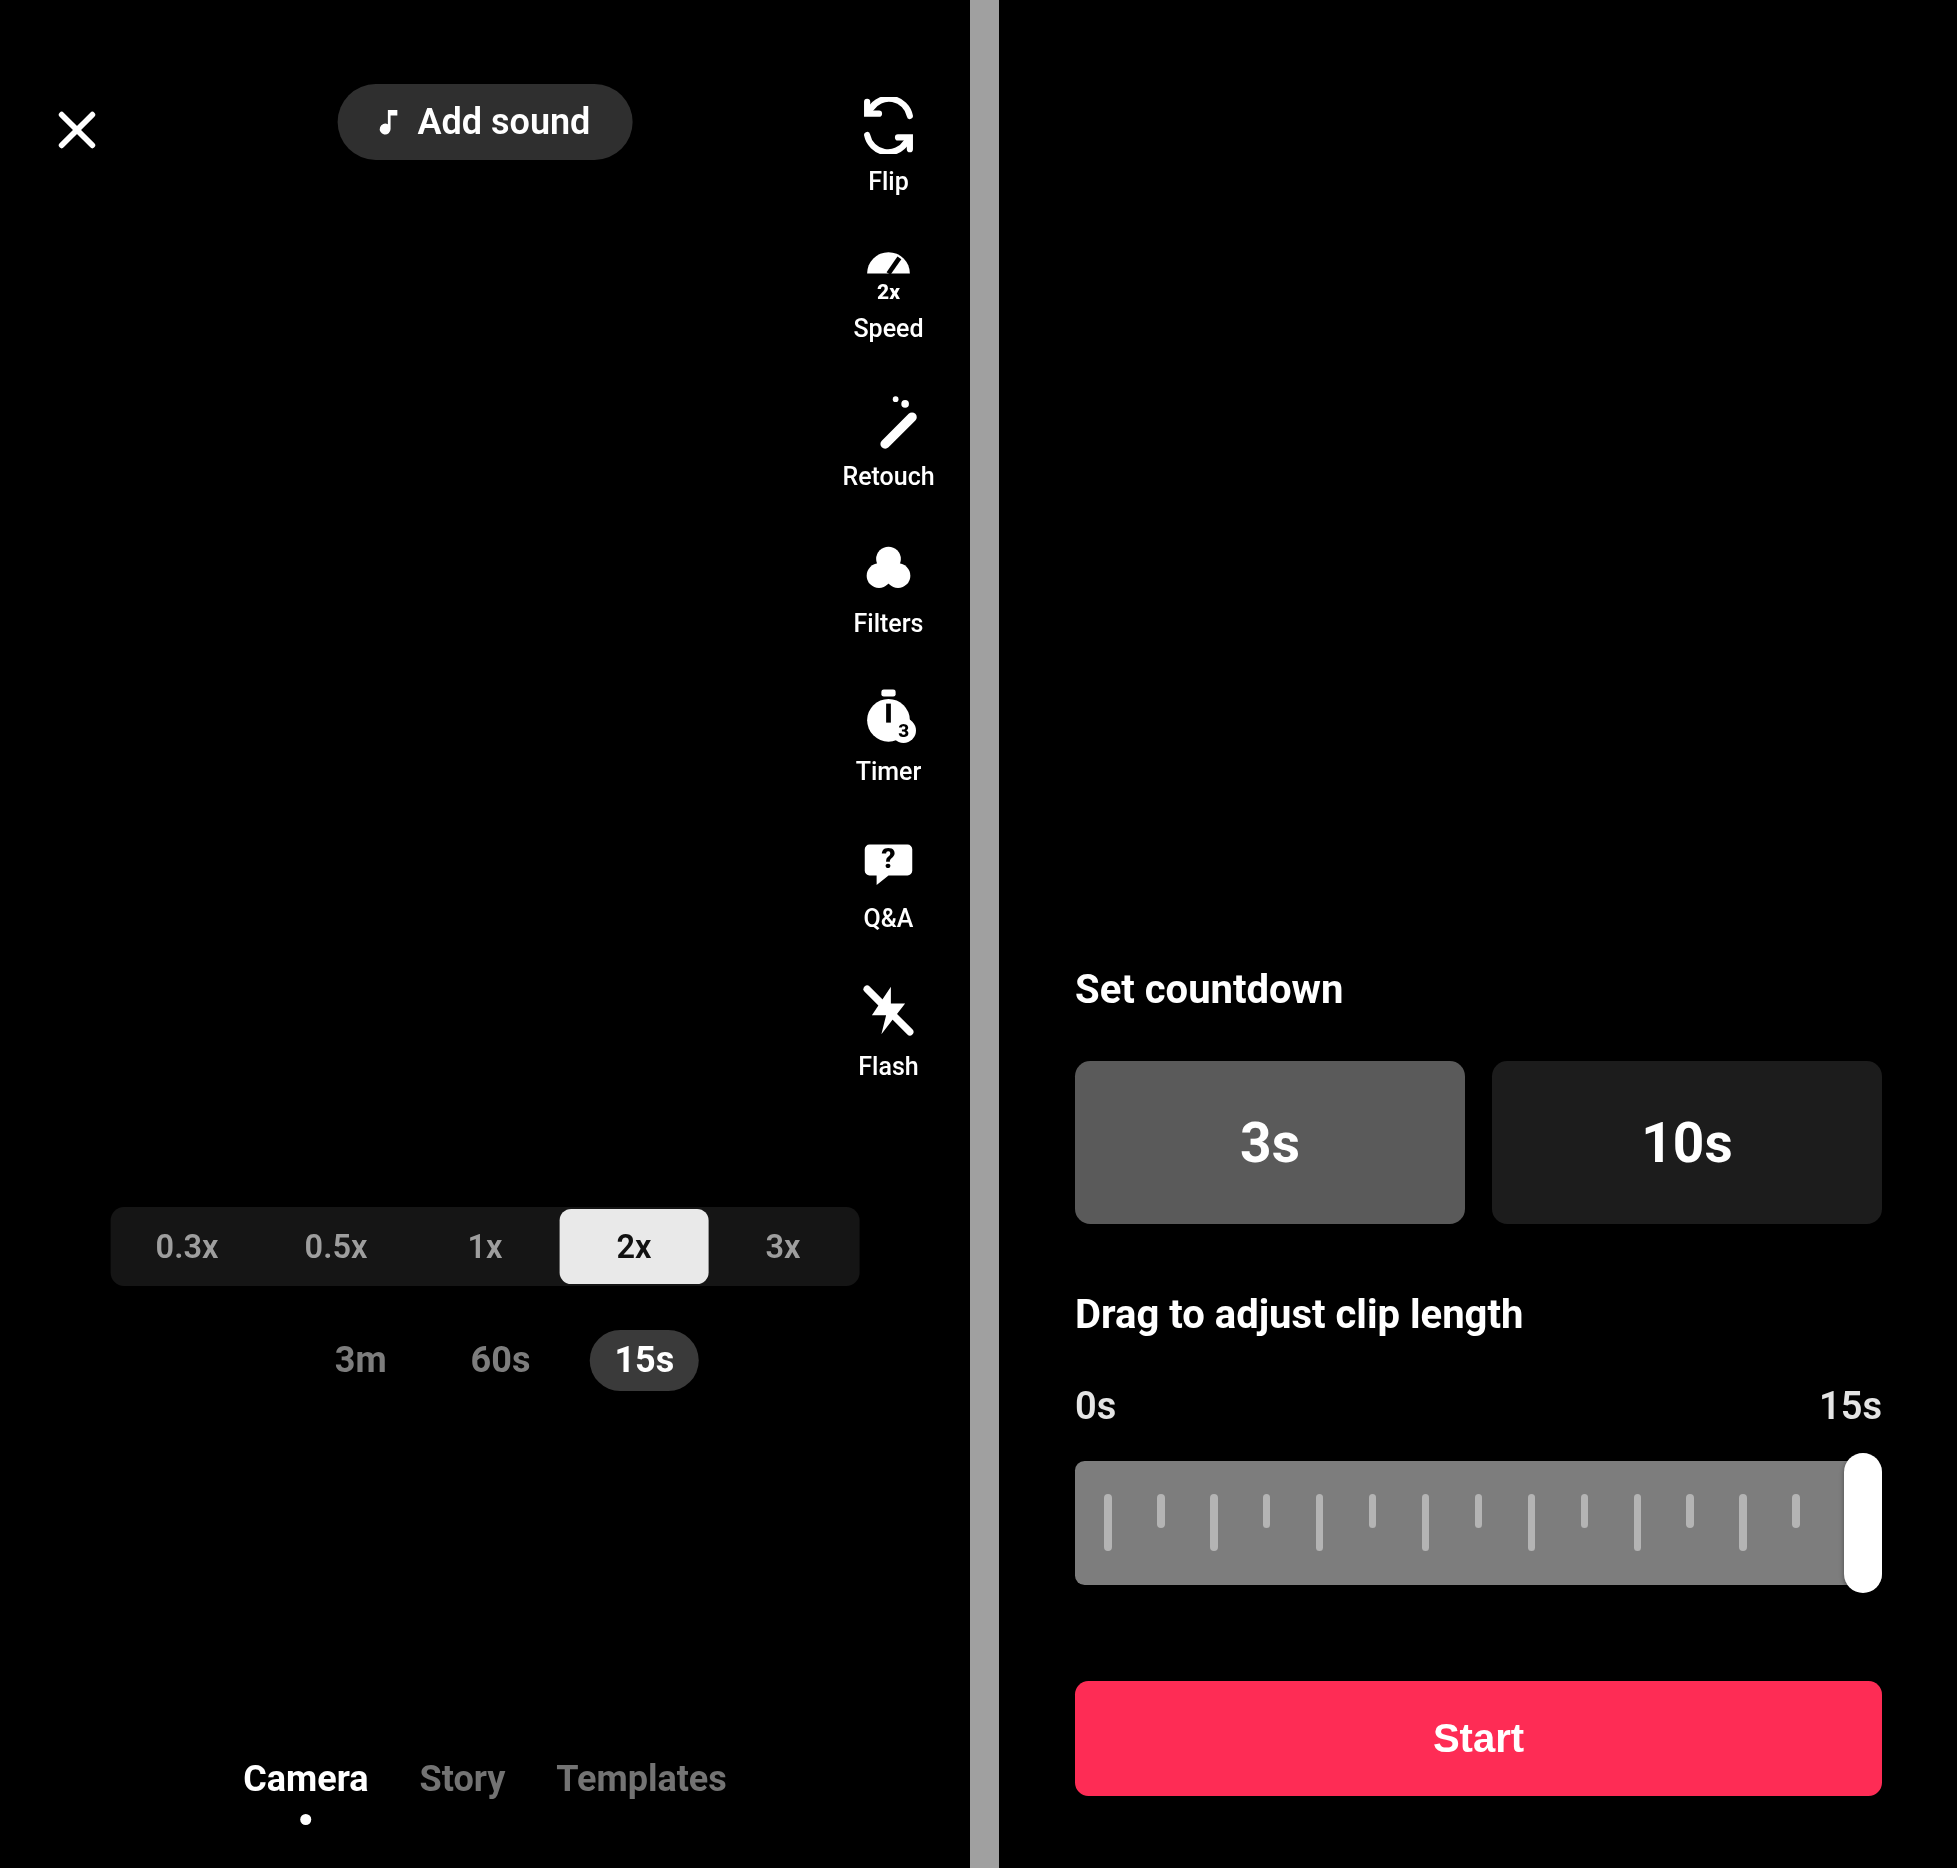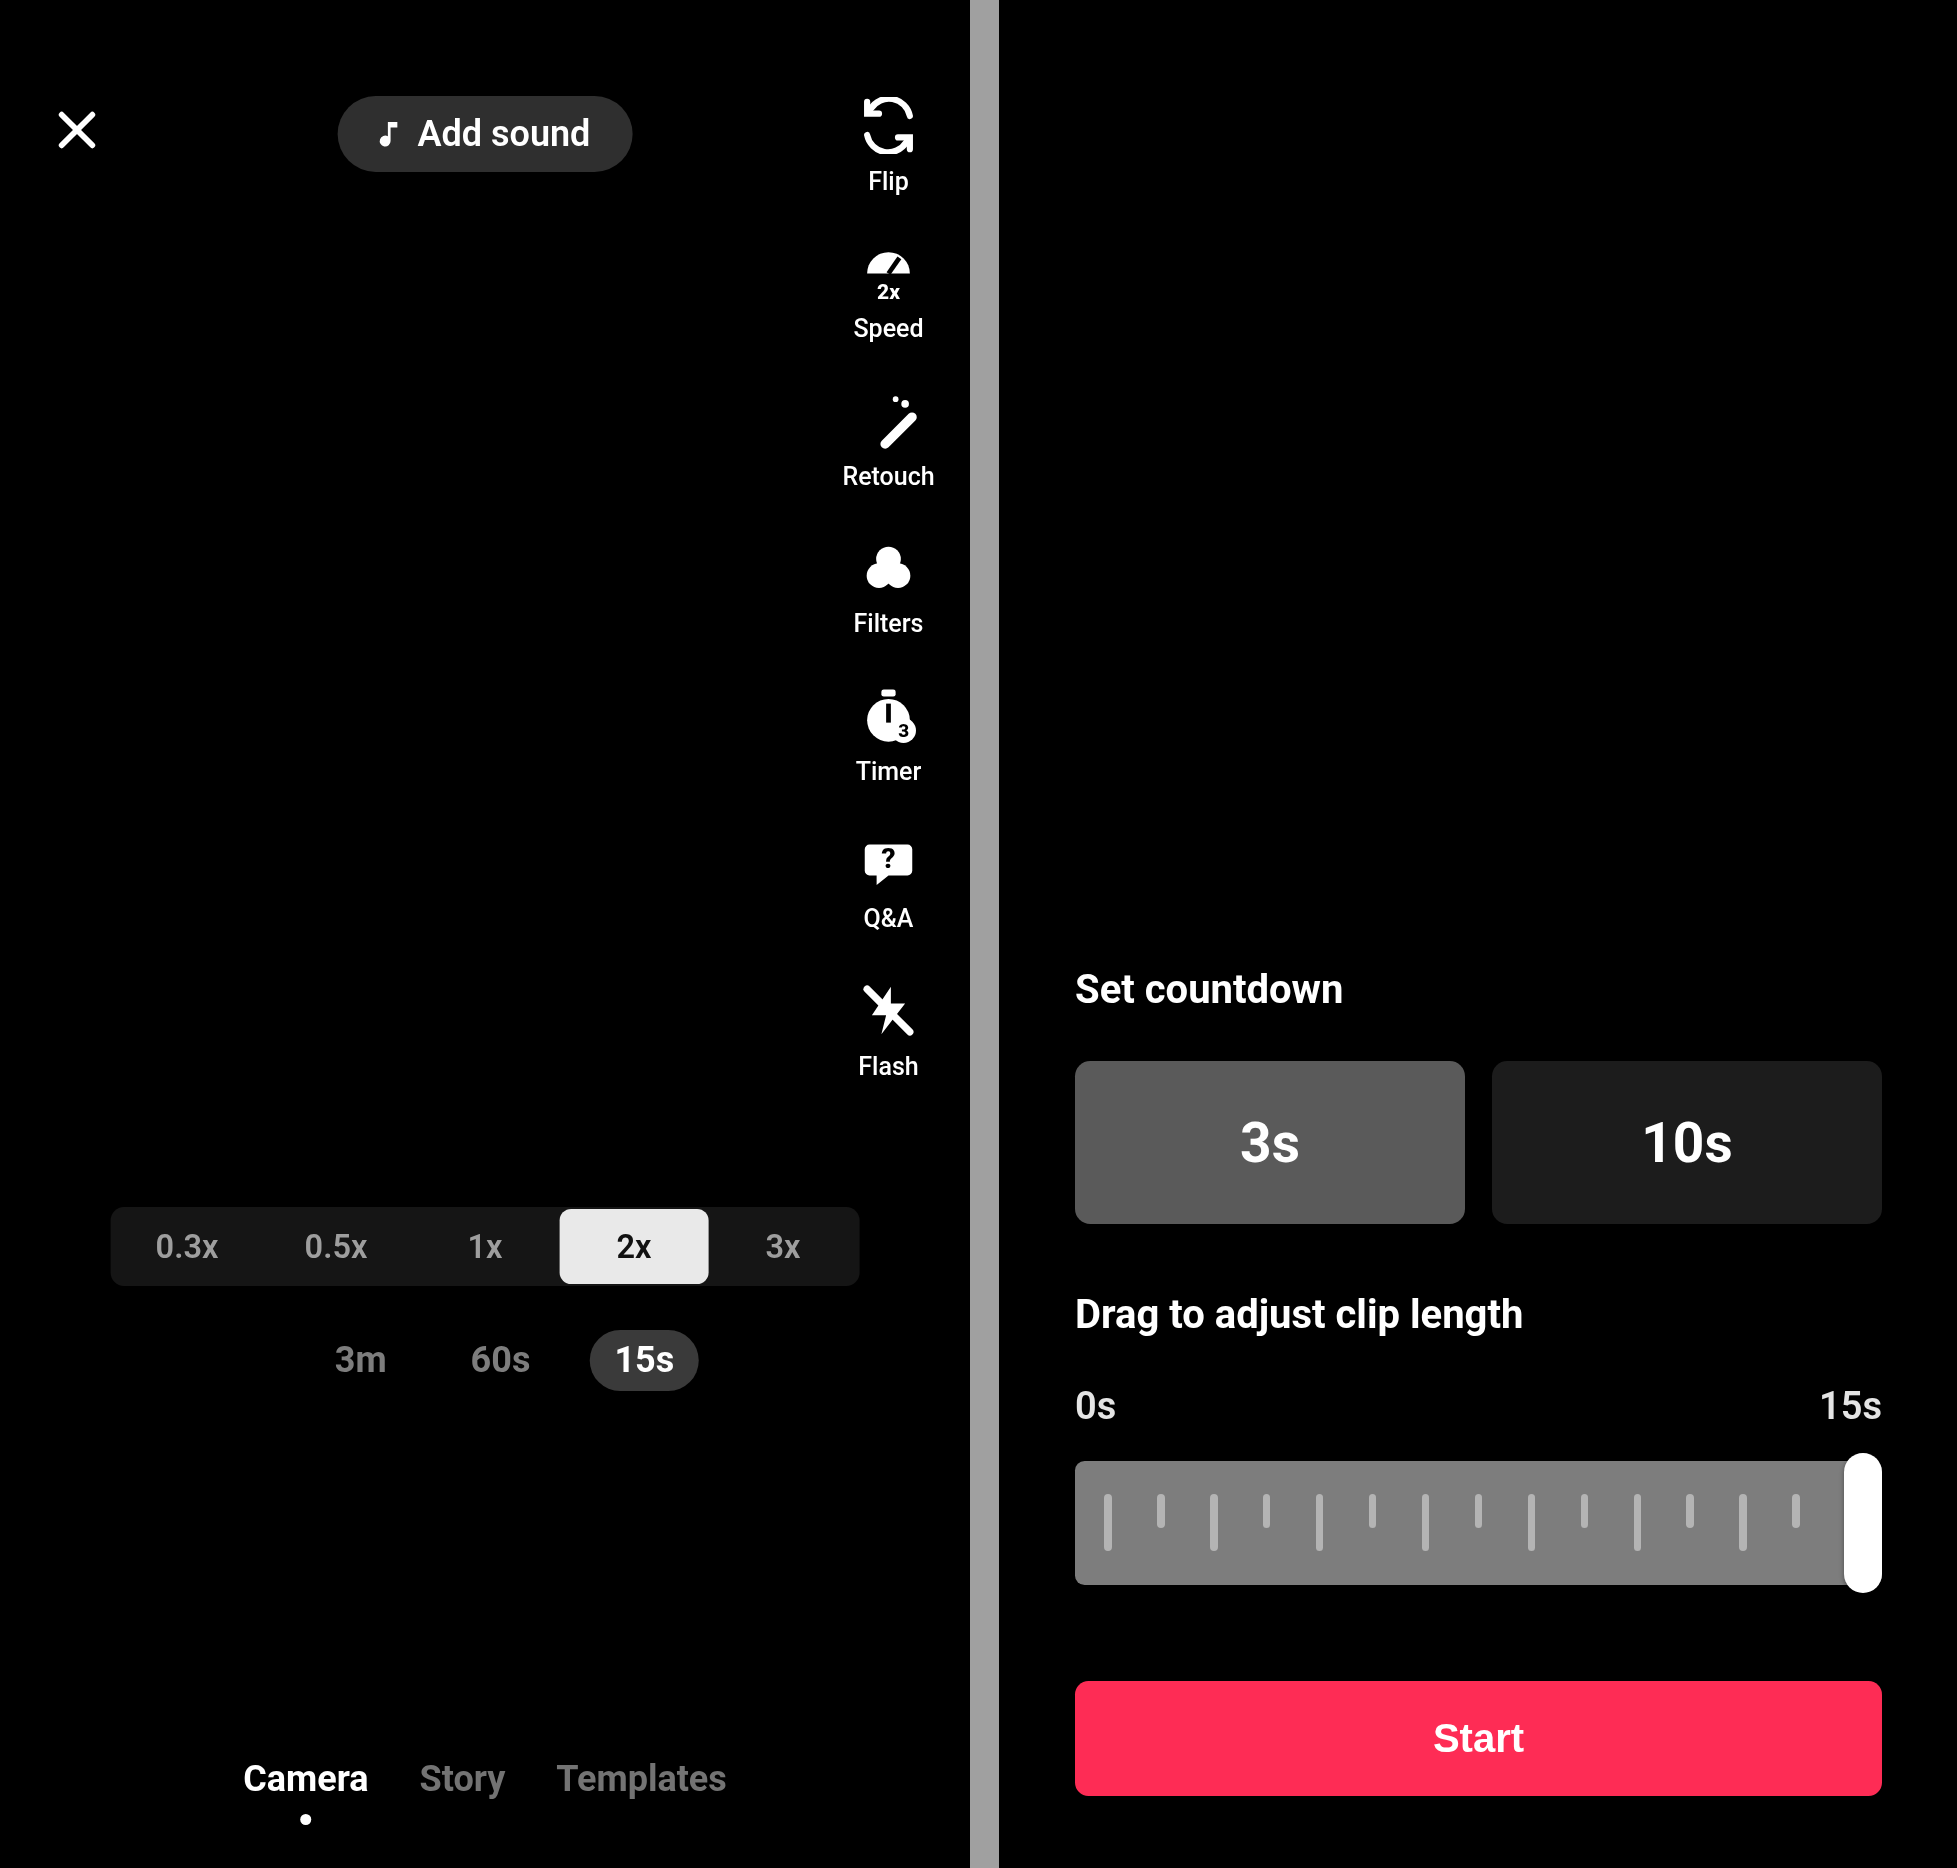--- a/index.html
+++ b/index.html
@@ -37,21 +37,21 @@
     position: absolute;
     top: 103px; left: 48px;
     width: 57px; height: 57px;
     display:flex; align-items:center; justify-content:center;
     cursor:pointer;
   }
   .close-btn svg { width: 46px; height: 46px; }
 
   .add-sound {
     position: absolute;
-    top: 96px; left: 50%;
+    top: 84px; left: 50%;
     transform: translateX(-50%);
     background: #2f2f2f;
     border-radius: 955px;
     padding: 17px 42px 17px 34px;
     display: flex; align-items: center; gap: 13.4px;
     cursor:pointer;
   }
   .add-sound .music-ic { width: 32.5px; height: 32.5px; }
   .add-sound .lbl { font-size: 36px; font-weight: 600; }
 

